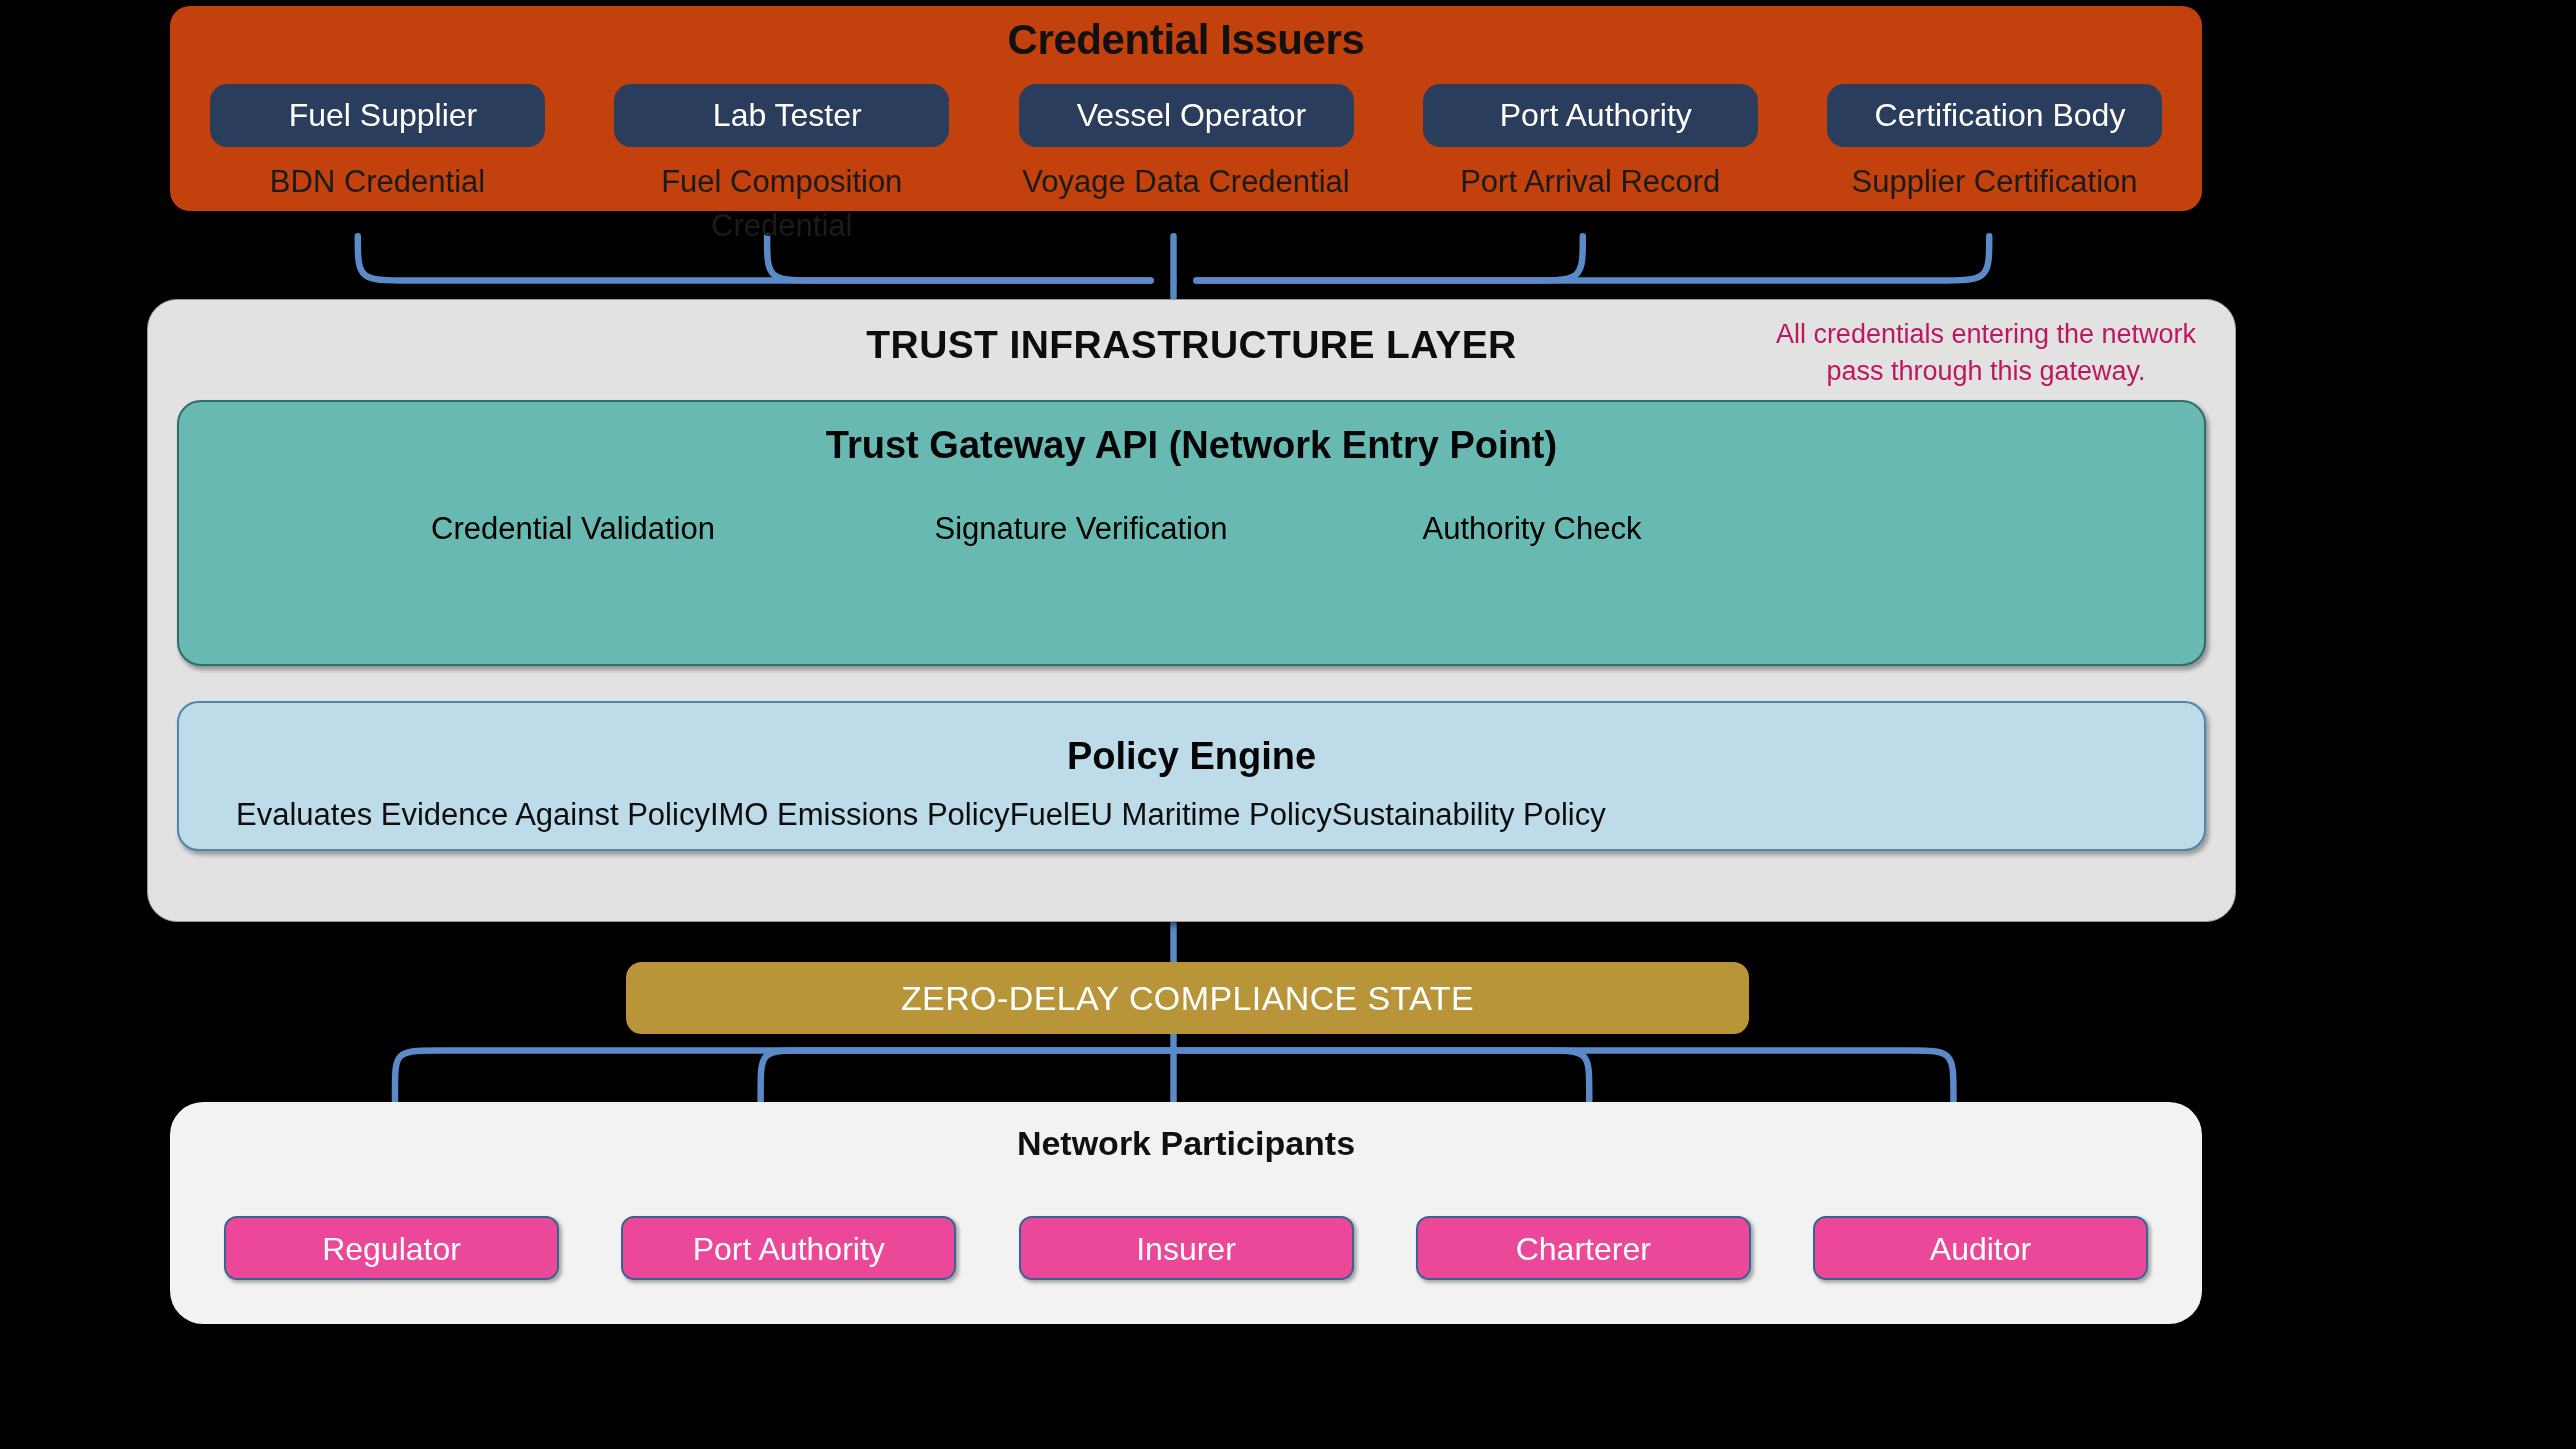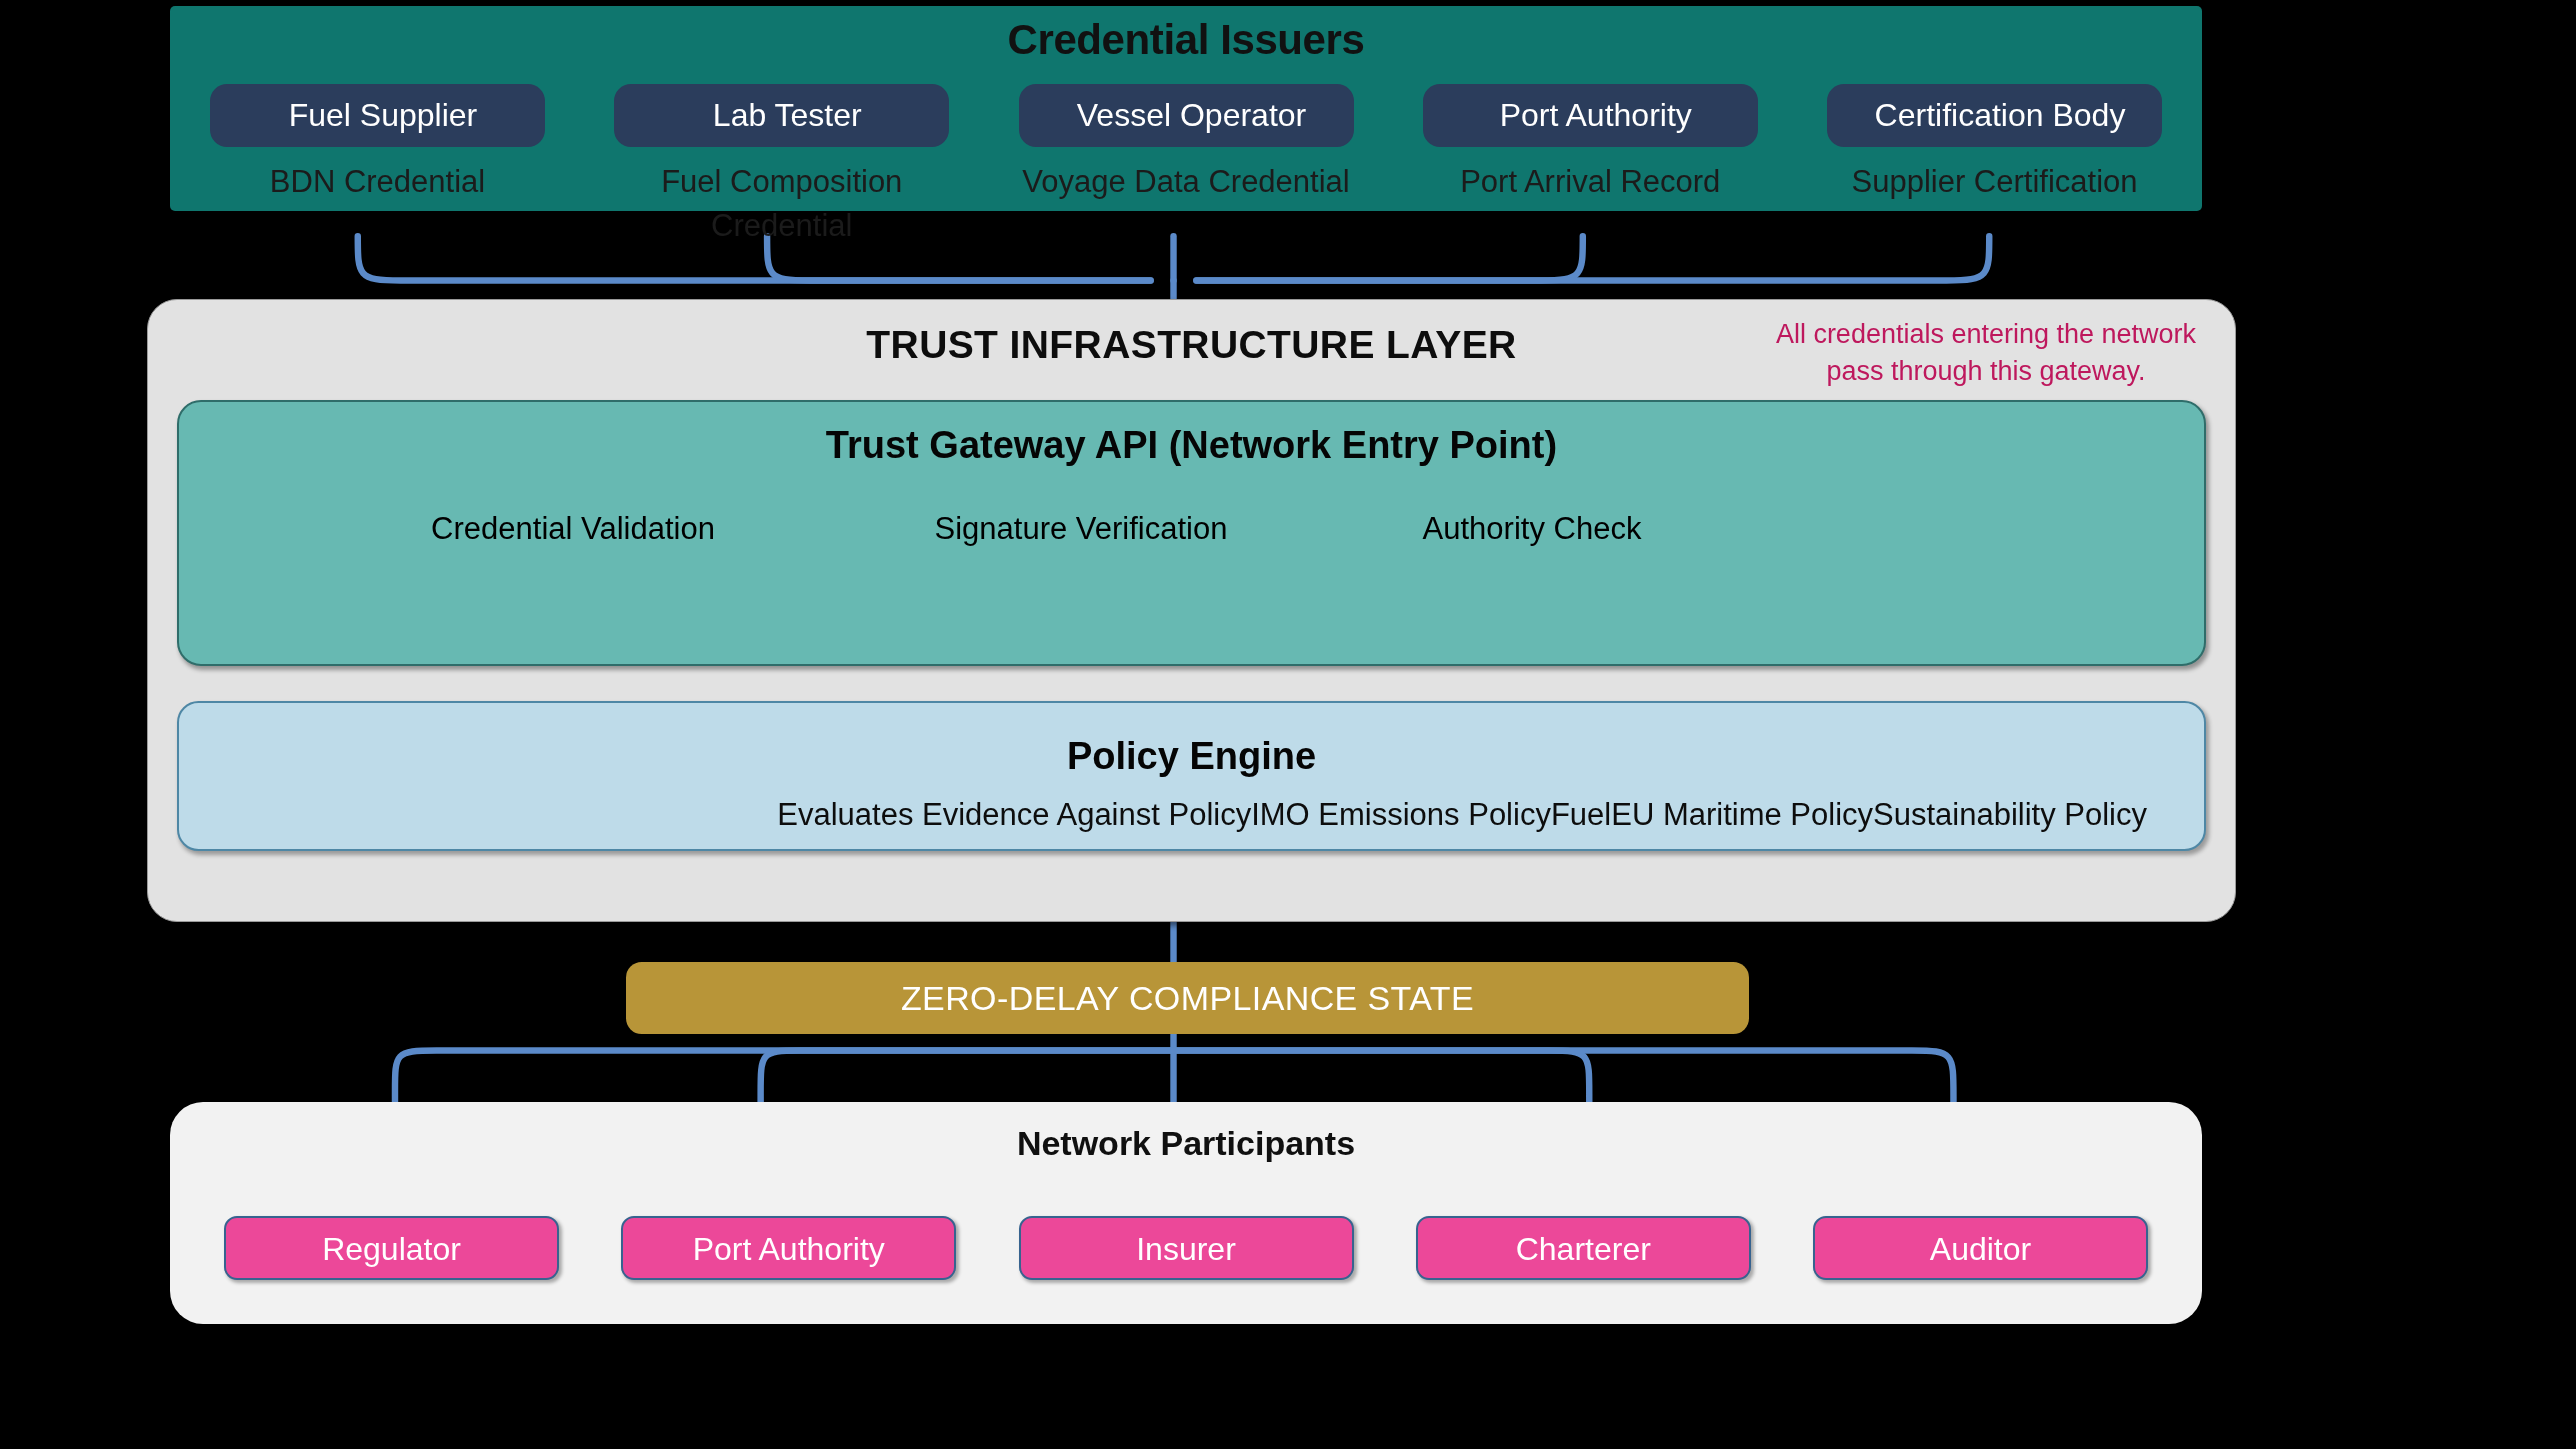--- a/index.html
+++ b/index.html
@@ -16,22 +16,22 @@
     width: 2576px; height: 1449px;
     pointer-events: none;
     z-index: 1;
   }
 
   
   .panel { position: absolute; z-index: 2; }
 
   .issuers-panel {
     left: 170px; top: 5.7px; width: 2032px; height: 205px;
-    background: #0f766e;
-    border-radius: 5px;
+    background: #c2410c;
+    border-radius: 20px;
   }
   .issuers-title {
     text-align: center;
     font-size: 42px; font-weight: bold; color: #111111;
     margin-top: 10px; letter-spacing: -0.4px;
   }
   .issuer-row {
     display: flex; justify-content: space-between;
     padding: 0 21.5px; margin-top: 20px;
   }
@@ -99,21 +99,21 @@
     background: #bedbe9;
     border: 2.1px solid #4e87a5;
     border-radius: 21.5px;
     box-shadow: 2.9px 3.6px 4.3px rgba(0,0,0,0.32);
   }
   .policy-title {
     text-align: center; margin-top: 32px;
     font-size: 38px; font-weight: bold; color: #050505;
   }
   .policy-list {
-    display: flex; justify-content: flex-end;
+    display: flex; justify-content: flex-start;
     margin-top: 18.6px; padding: 0 57px;
   }
   .policy-item {
     font-size: 31px; color: #0d0d0d; white-space: nowrap;
   }
 
   
   .state-banner {
     left: 626px; top: 962px; width: 1123px; height: 72px;
     background: #b89538;

